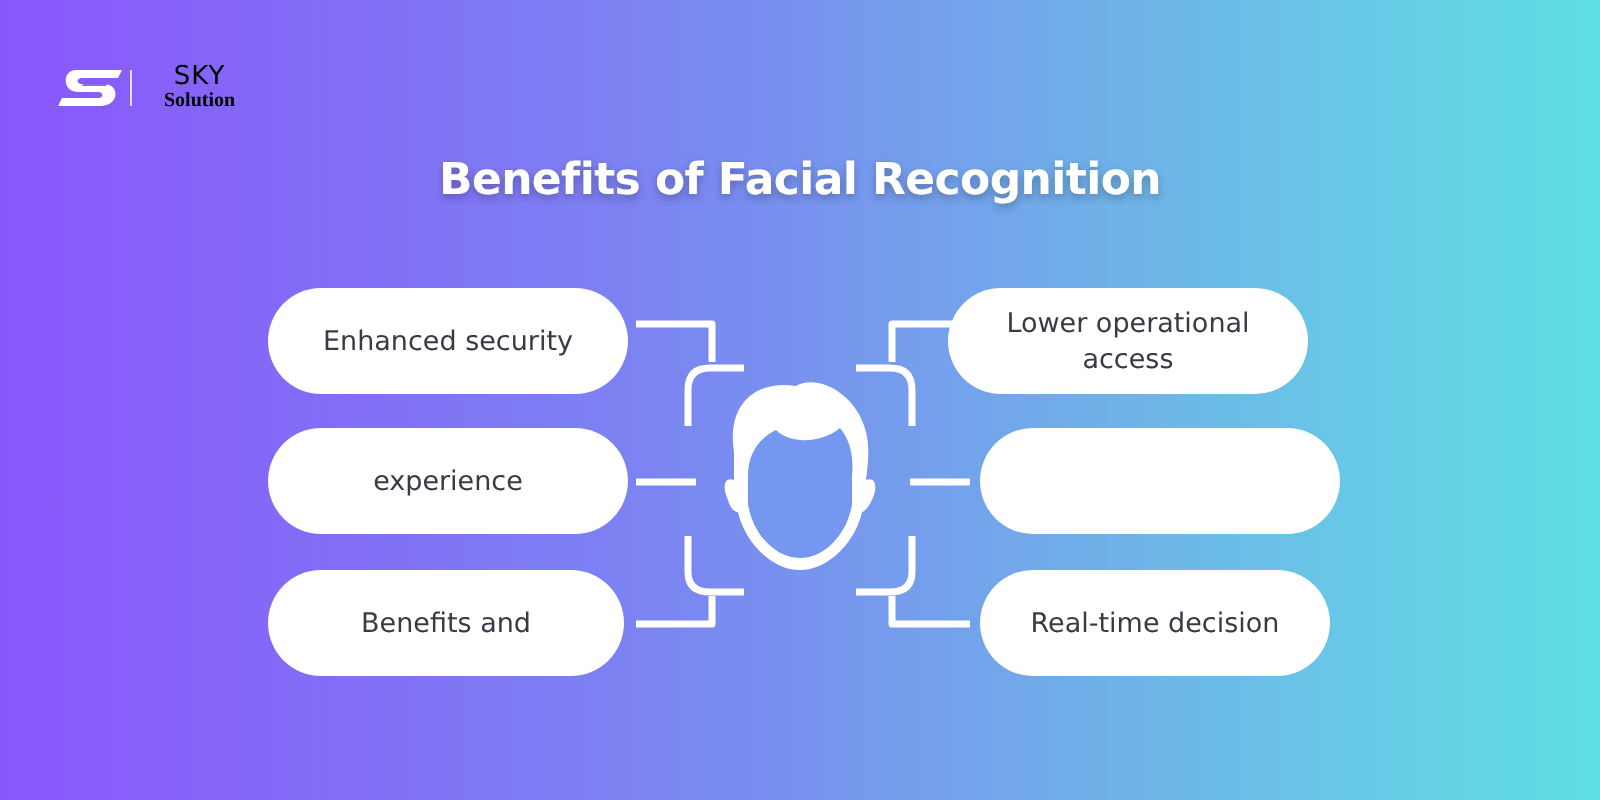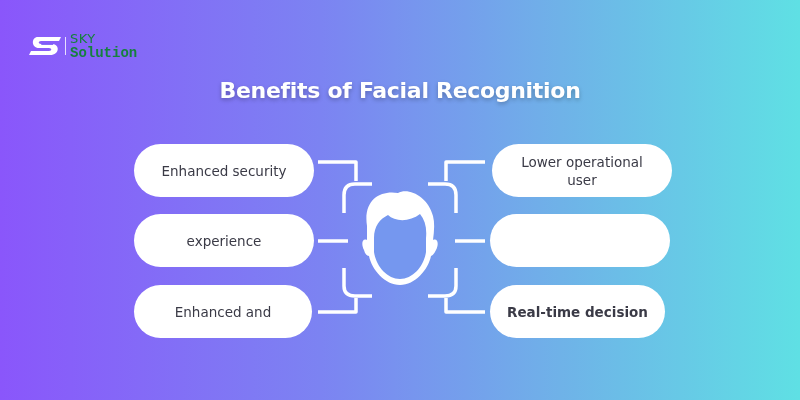--- a/index.html
+++ b/index.html
@@ -3,23 +3,23 @@
   <meta charset="utf-8">
   <style>
     html, body { margin:0; padding:0; }
     body {
       width:800px; height:400px; overflow:hidden; position:relative;
       background: linear-gradient(90deg, #8a56fb 0%, #7c83f2 40%, #6fb2e8 70%, #5fe0e4 100%);
       font-family: "Liberation Sans", sans-serif;
     }
     .logo { position:absolute; left:28px; top:32px; display:flex; align-items:center; }
     .logo svg { display:block; }
-    .logo-text { margin-left:4px; line-height:1; color:#15803d; }
+    .logo-text { margin-left:16px; line-height:1; color:#000000;text-align:center; }
     .logo-sky { font-size:13px; font-family:"DejaVu Sans", sans-serif; letter-spacing:0.5px; }
-    .logo-sol { font-size:14px; font-weight:bold; font-family:Liberation Mono, monospace; margin-top:1px; }
+    .logo-sol { font-size:10px; font-weight:bold; font-family:Liberation Serif, serif; margin-top:1px; }
     .logo-divider { width:1px; height:18px; background:#fff; opacity:.8; margin-left:3px; }
 
     .title {
       position:absolute; left:0; width:800px; top:78px; text-align:center;
       color:#fff; font-weight:bold; font-size:22px;
       font-family:"DejaVu Sans", sans-serif;
       text-shadow: 0 2px 4px rgba(0,0,0,0.25);
       letter-spacing:-0.3px;
     }
 
@@ -76,31 +76,31 @@
 <div class="pill" style="left:134px; top:144px; width:180px; height:53px;">
   <span>Enhanced security</span>
 </div>
 <div class="pill" style="left:134px; top:214px; width:180px; height:53px;">
   <div>
     <span>experience</span>
   </div>
 </div>
 <div class="pill" style="left:134px; top:285px; width:178px; height:53px;">
   <div>
-    <span>Enhanced and</span>
+    <span>Benefits and</span>
   </div>
 </div>
 
-<div class="pill" style="left:492px; top:144px; width:180px; height:53px;align-items:center;">
+<div class="pill" style="left:474px; top:144px; width:180px; height:53px;align-items:center;">
   <div>
     <span>Lower operational</span>
-    <span>user</span>
+    <span>access</span>
   </div>
 </div>
 <div class="pill" style="left:490px; top:214px; width:180px; height:53px;">
   <div>
   </div>
 </div>
-<div class="pill" style="left:490px; top:285px; width:175px; height:53px;font-weight:bold;">
+<div class="pill" style="left:490px; top:285px; width:175px; height:53px;">
   <div>
     <span>Real-time decision</span>
   </div>
 </div>
 
 </body></html>

